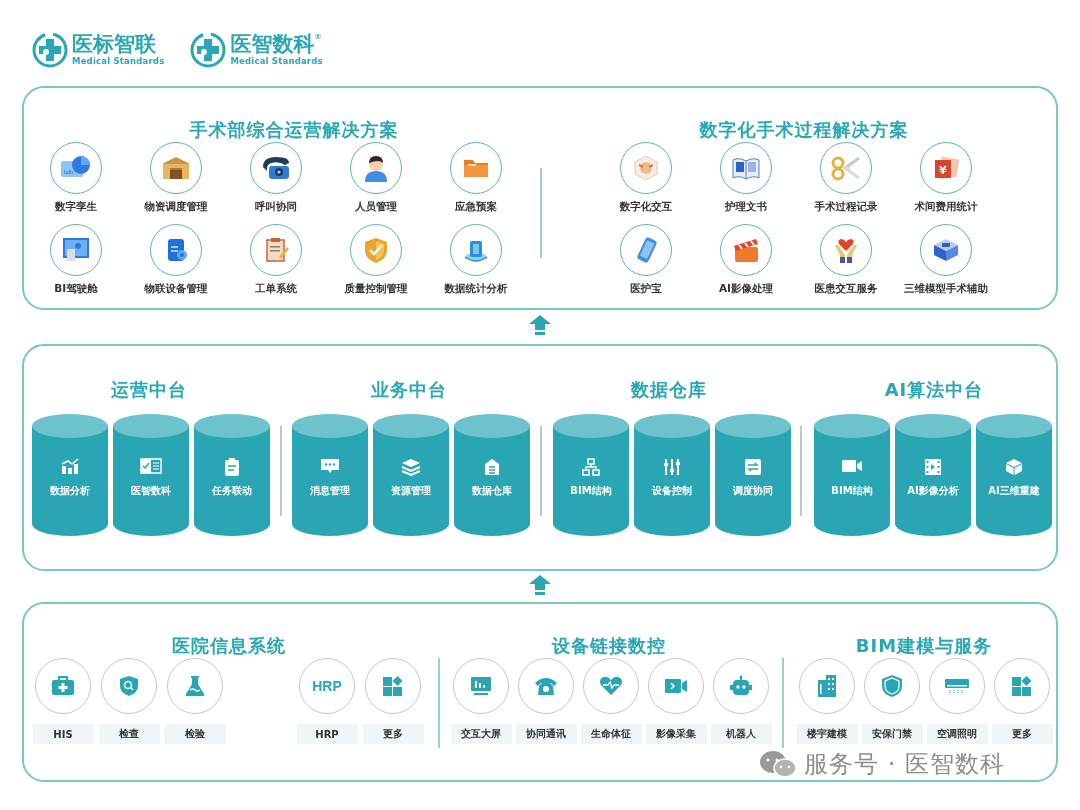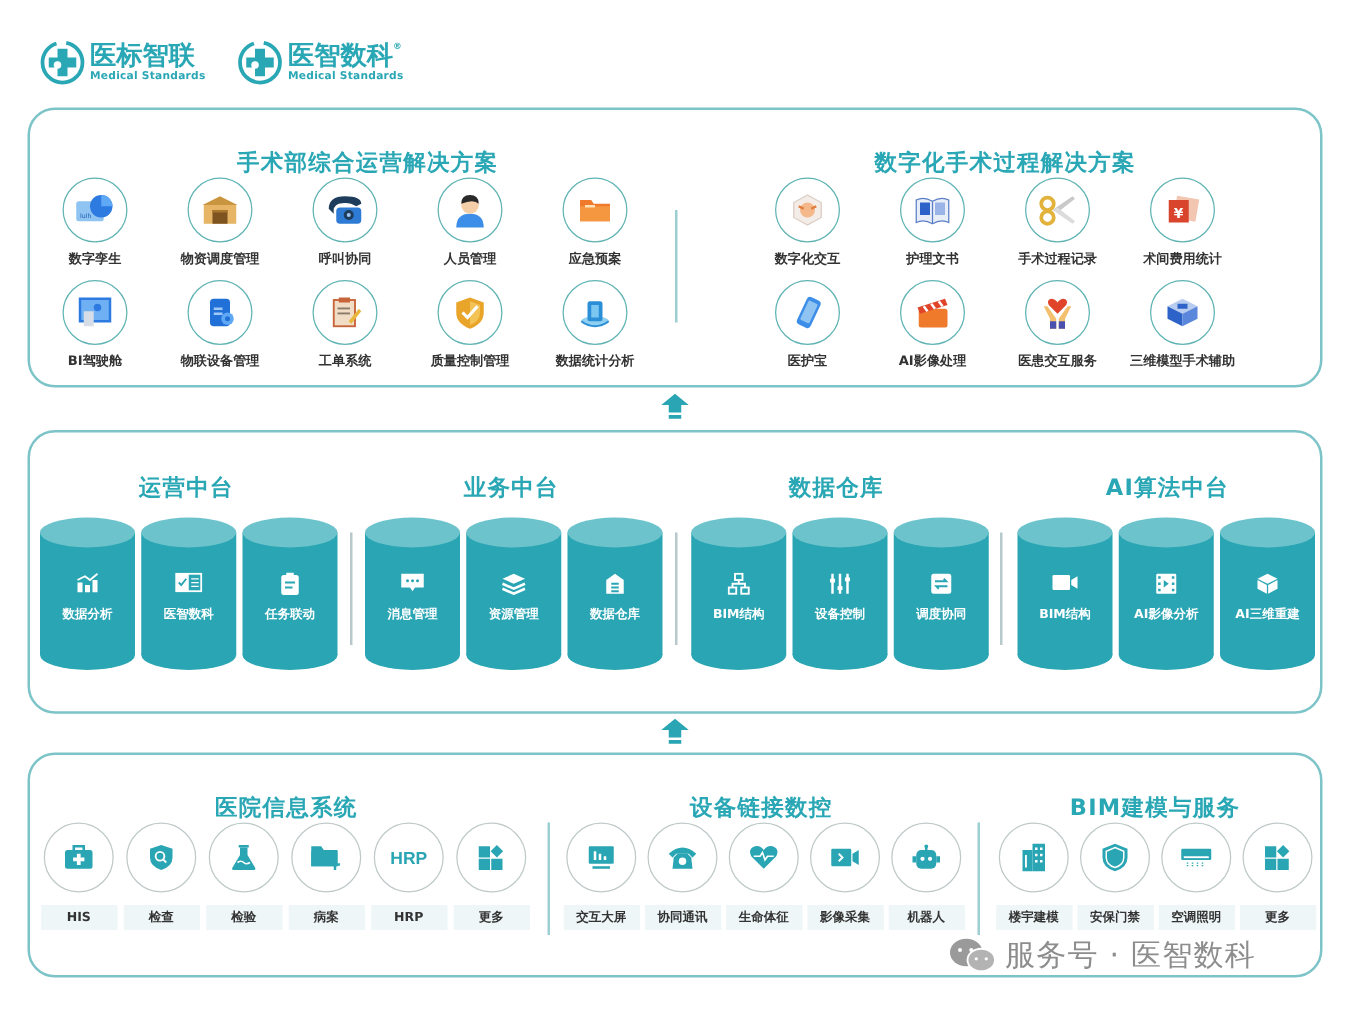--- a/index.html
+++ b/index.html
@@ -505,31 +505,20 @@
   <div class="sys" style="left:140px; top:54px;">
     <div class="sys-circle">
         <svg width="22" height="22" viewBox="0 0 22 22">
           <rect x="7" y="1" width="8" height="2" fill="#2aa5b3"></rect>
           <path d="M8 3 L14 3 L14 9 L20 19 Q21 21 19 21 L3 21 Q1 21 2 19 L8 9Z" fill="#2aa5b3"></path>
           <path d="M6 15 Q9 13 11 15 Q13 17 16 15" stroke="#fff" stroke-width="1.3" fill="none"></path>
         </svg>
       </div>
     <div class="sys-label">检验</div>
   </div>
-  <div class="sys" style="left:206px; top:54px;">
-    <div class="sys-circle">
-        <svg width="26" height="22" viewBox="0 0 26 22">
-          <path d="M1 2 L9 2 L11 5 L22 5 L22 18 L1 18Z" fill="#2aa5b3"></path>
-          <rect x="1" y="6" width="21" height="12" fill="#2aa5b3"></rect>
-          <path d="M20 12 L20 21 M16 16.5 L24 16.5" stroke="#2aa5b3" stroke-width="2"></path>
-          <rect x="16" y="12" width="8" height="9" fill="#fff" opacity="0"></rect>
-        </svg>
-      </div>
-    <div class="sys-label">病案</div>
-  </div>
   <div class="sys" style="left:272px; top:54px;">
     <div class="sys-circle">
         <span style="color:#2aa5b3; font-weight:bold; font-size:14px; font-family:'Liberation Sans', sans-serif;">HRP</span>
       </div>
     <div class="sys-label">HRP</div>
   </div>
   <div class="sys" style="left:338px; top:54px;">
     <div class="sys-circle">
         <svg width="22" height="22" viewBox="0 0 22 22">
           <rect x="1" y="2" width="9" height="9" fill="#2aa5b3"></rect>

